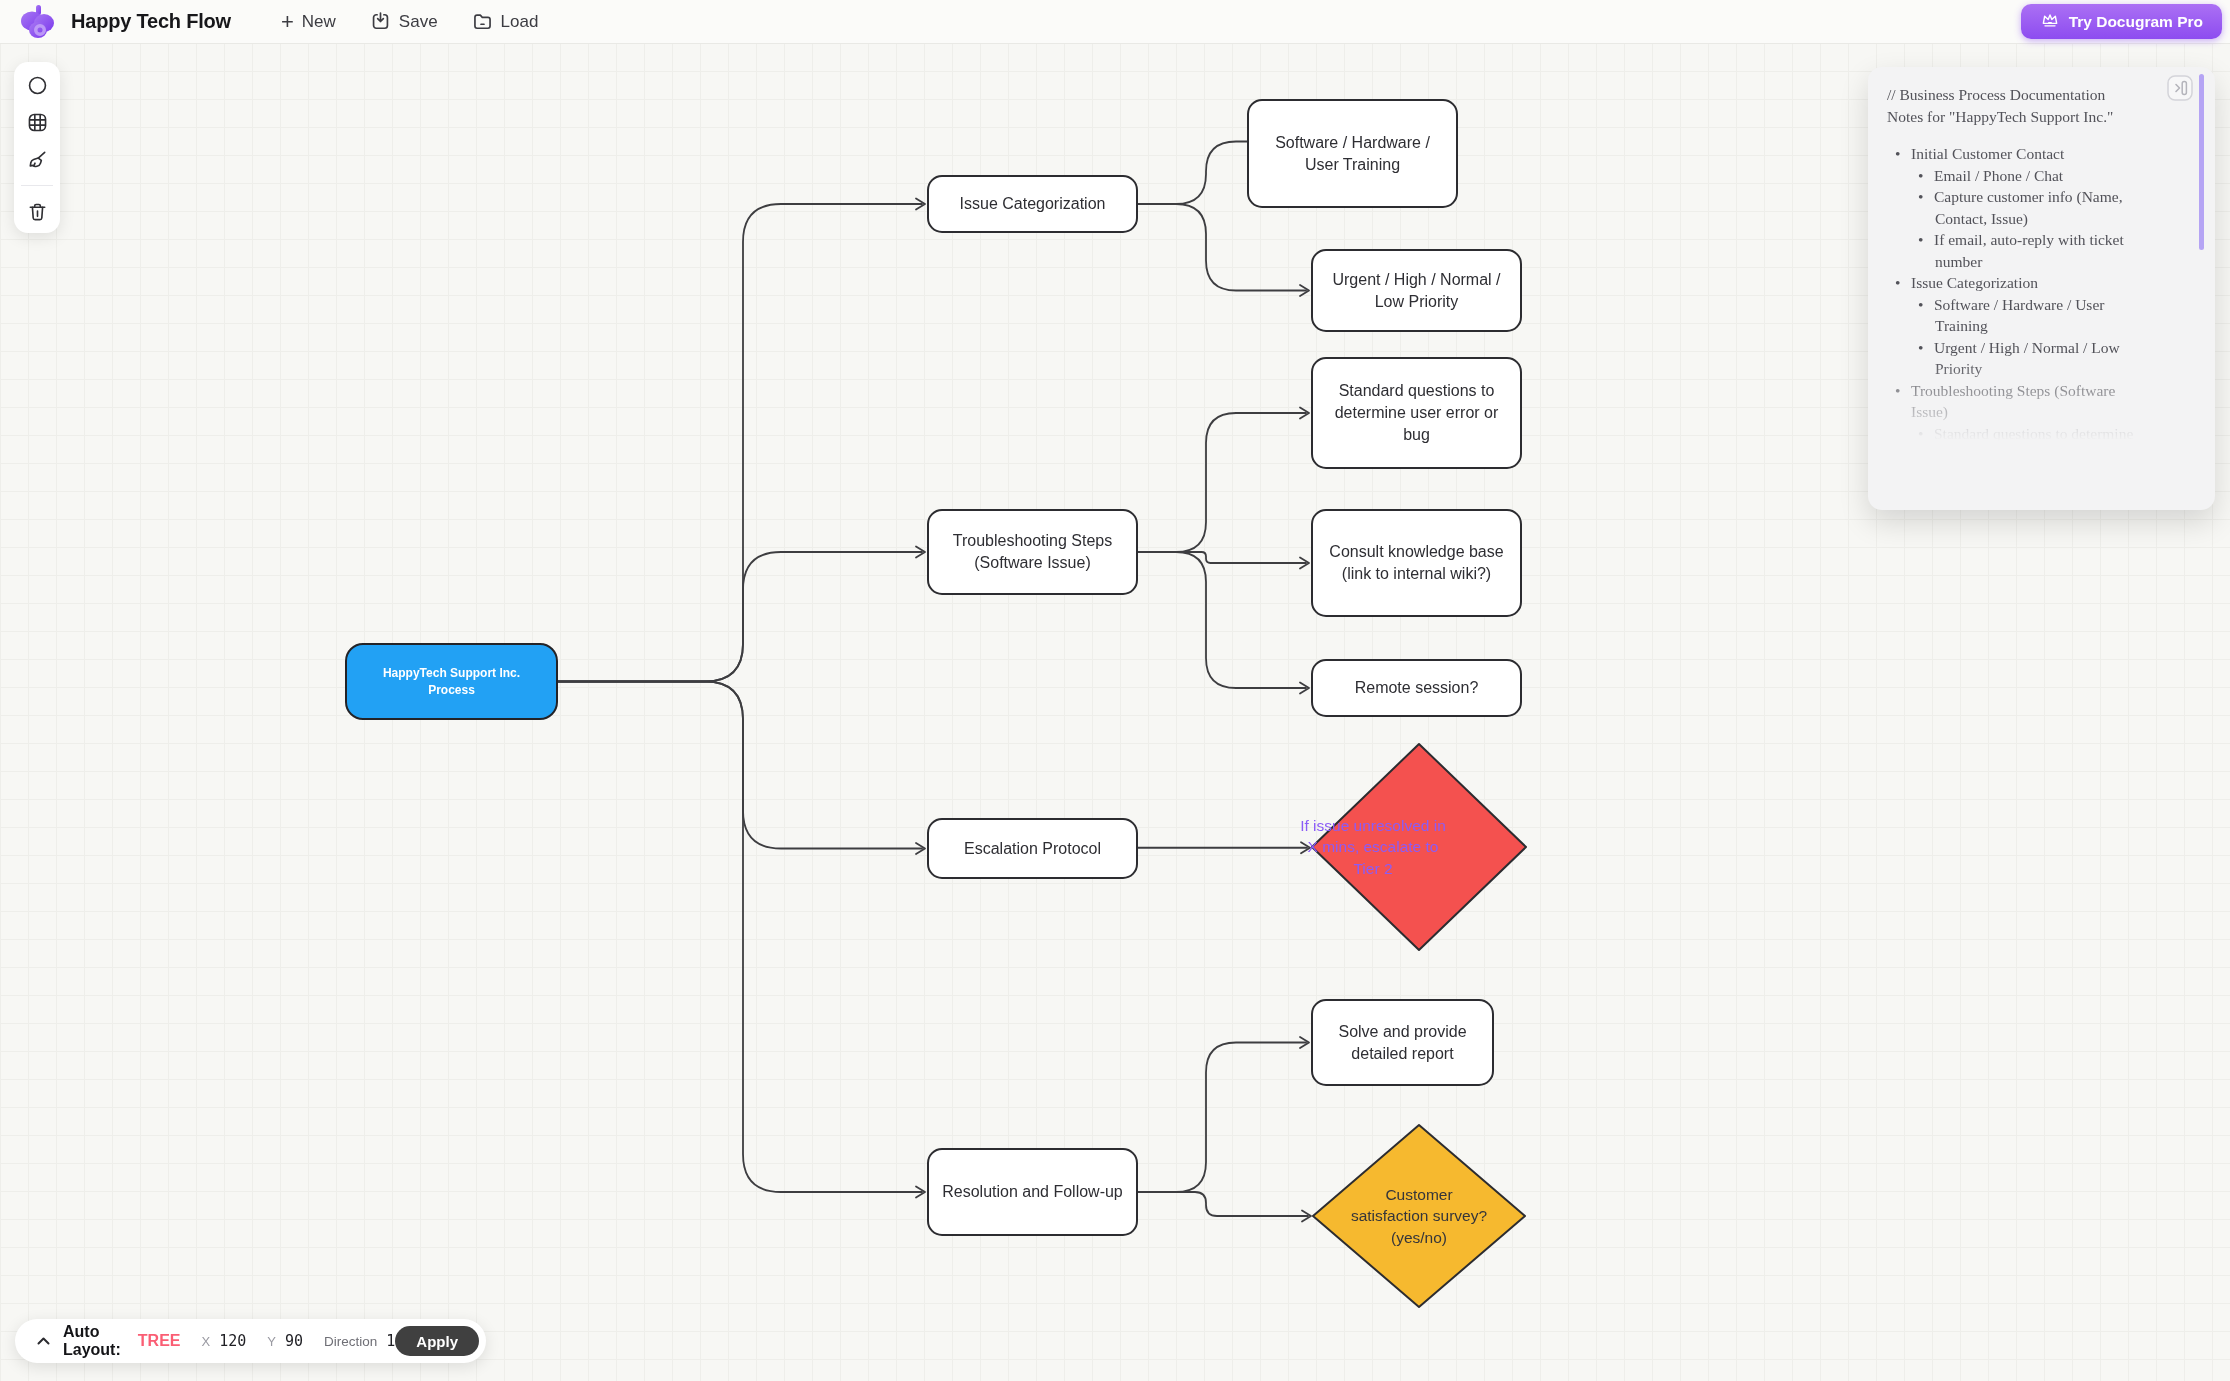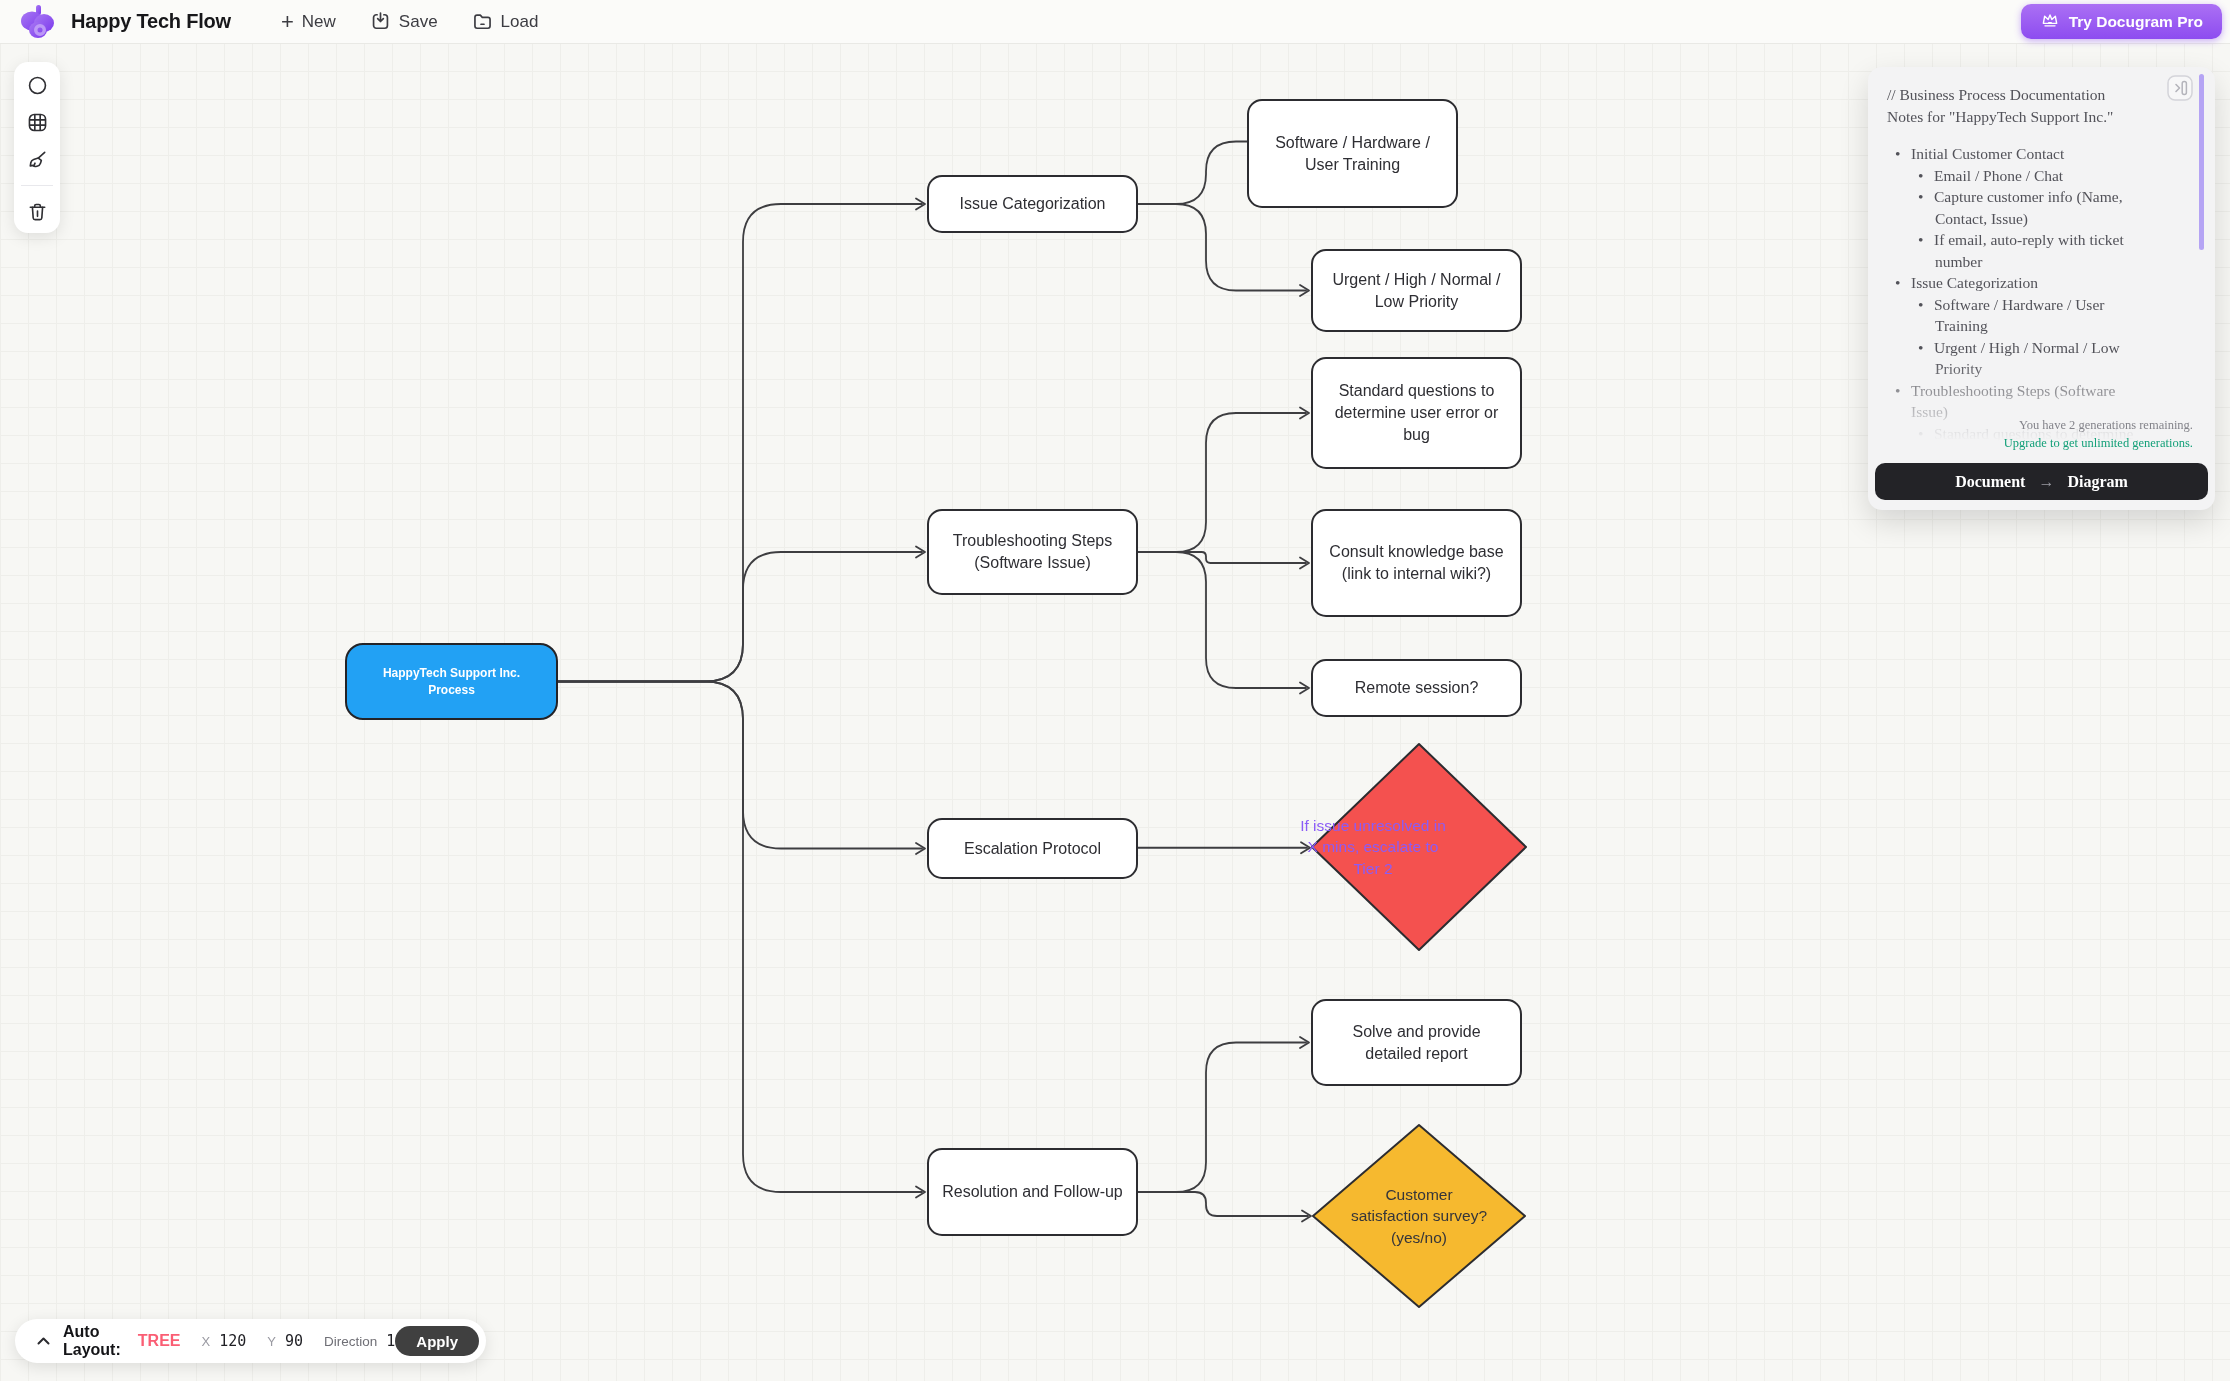--- a/index.html
+++ b/index.html
@@ -139,21 +139,21 @@
     <div class="node" style="left: 927px; top: 175px; width: 211px; height: 58px;">Issue Categorization</div>
     <div class="node" style="left: 927px; top: 509px; width: 211px; height: 86px;">Troubleshooting Steps (Software Issue)</div>
     <div class="node" style="left: 927px; top: 818px; width: 211px; height: 61px;">Escalation Protocol</div>
     <div class="node" style="left: 927px; top: 1148px; width: 211px; height: 88px;">Resolution and Follow-up</div>
     <div class="node" style="left: 1247px; top: 99px; width: 211px; height: 109px;">Software / Hardware / User Training</div>
     <div class="node" style="left: 1311px; top: 249px; width: 211px; height: 83px;">Urgent / High / Normal / Low Priority</div>
     <div class="node" style="left: 1311px; top: 357px; width: 211px; height: 112px;">Standard questions to determine user error or bug</div>
     <div class="node" style="left: 1311px; top: 509px; width: 211px; height: 108px;">Consult knowledge base (link to internal wiki?)</div>
     <div class="node" style="left: 1311px; top: 659px; width: 211px; height: 58px;">Remote session?</div>
     <div class="diamond-label" style="left: 1373px; top: 847px; width: 146px; color: #8b5cf6;">If issue unresolved in X mins, escalate to Tier 2</div>
-    <div class="node" style="left: 1311px; top: 999px; width: 211px; height: 87px;">Solve and provide detailed report</div>
+    <div class="node" style="left: 1311px; top: 999px; width: 183px; height: 87px;">Solve and provide detailed report</div>
     <div class="diamond-label" style="left: 1419px; top: 1216px; width: 144px; color: rgb(53, 53, 58);">Customer satisfaction survey? (yes/no)</div>
   </div>
 
 <div class="header">
   <svg class="logo" viewBox="0 0 36 38">
     <defs>
       <linearGradient id="lg" x1="0" y1="0" x2="1" y2="1">
         <stop offset="0" stop-color="#a878f3"></stop>
           <stop offset="1" stop-color="#7c3aed"></stop>
       </linearGradient>
@@ -254,29 +254,20 @@
     </div>
   <div class="panel-fade"></div>
   <div class="collapse-btn">
     <svg width="26" height="26" viewBox="0 0 26 26" fill="none">
       <rect x="1" y="1" width="24" height="24" rx="7" stroke="#d4d4d9" stroke-width="1.5" fill="#f7f7f8"></rect>
       <polyline points="9,9.5 12.5,13 9,16.5" stroke="#b4b4bb" stroke-width="1.6" fill="none" stroke-linecap="round" stroke-linejoin="round"></polyline>
       <rect x="15.2" y="6.5" width="4.2" height="13" rx="2" stroke="#b4b4bb" stroke-width="1.5"></rect>
     </svg>
   </div>
   <div class="scroll-thumb"></div>
-  <div class="panel-footer">
-    <div class="gen-note">You have 2 generations remaining.</div>
-    <div class="upgrade-link">Upgrade to get unlimited generations.</div>
-    <div class="doc-btn">
-      <span>Document</span>
-      <span class="doc-arrow">→</span>
-      <span>Diagram</span>
-    </div>
-  </div>
 </div>
 
 <div class="bottombar">
   <span class="bb-chevron">
     <svg width="15" height="10" viewBox="0 0 15 10" fill="none" stroke="#2b2b2f" stroke-width="2" stroke-linecap="round" stroke-linejoin="round">
       <polyline points="2.5,7.5 7.5,2.5 12.5,7.5"></polyline>
     </svg>
   </span>
   <span class="bb-label">Auto Layout:</span>
   <span class="bb-mode">TREE</span>

